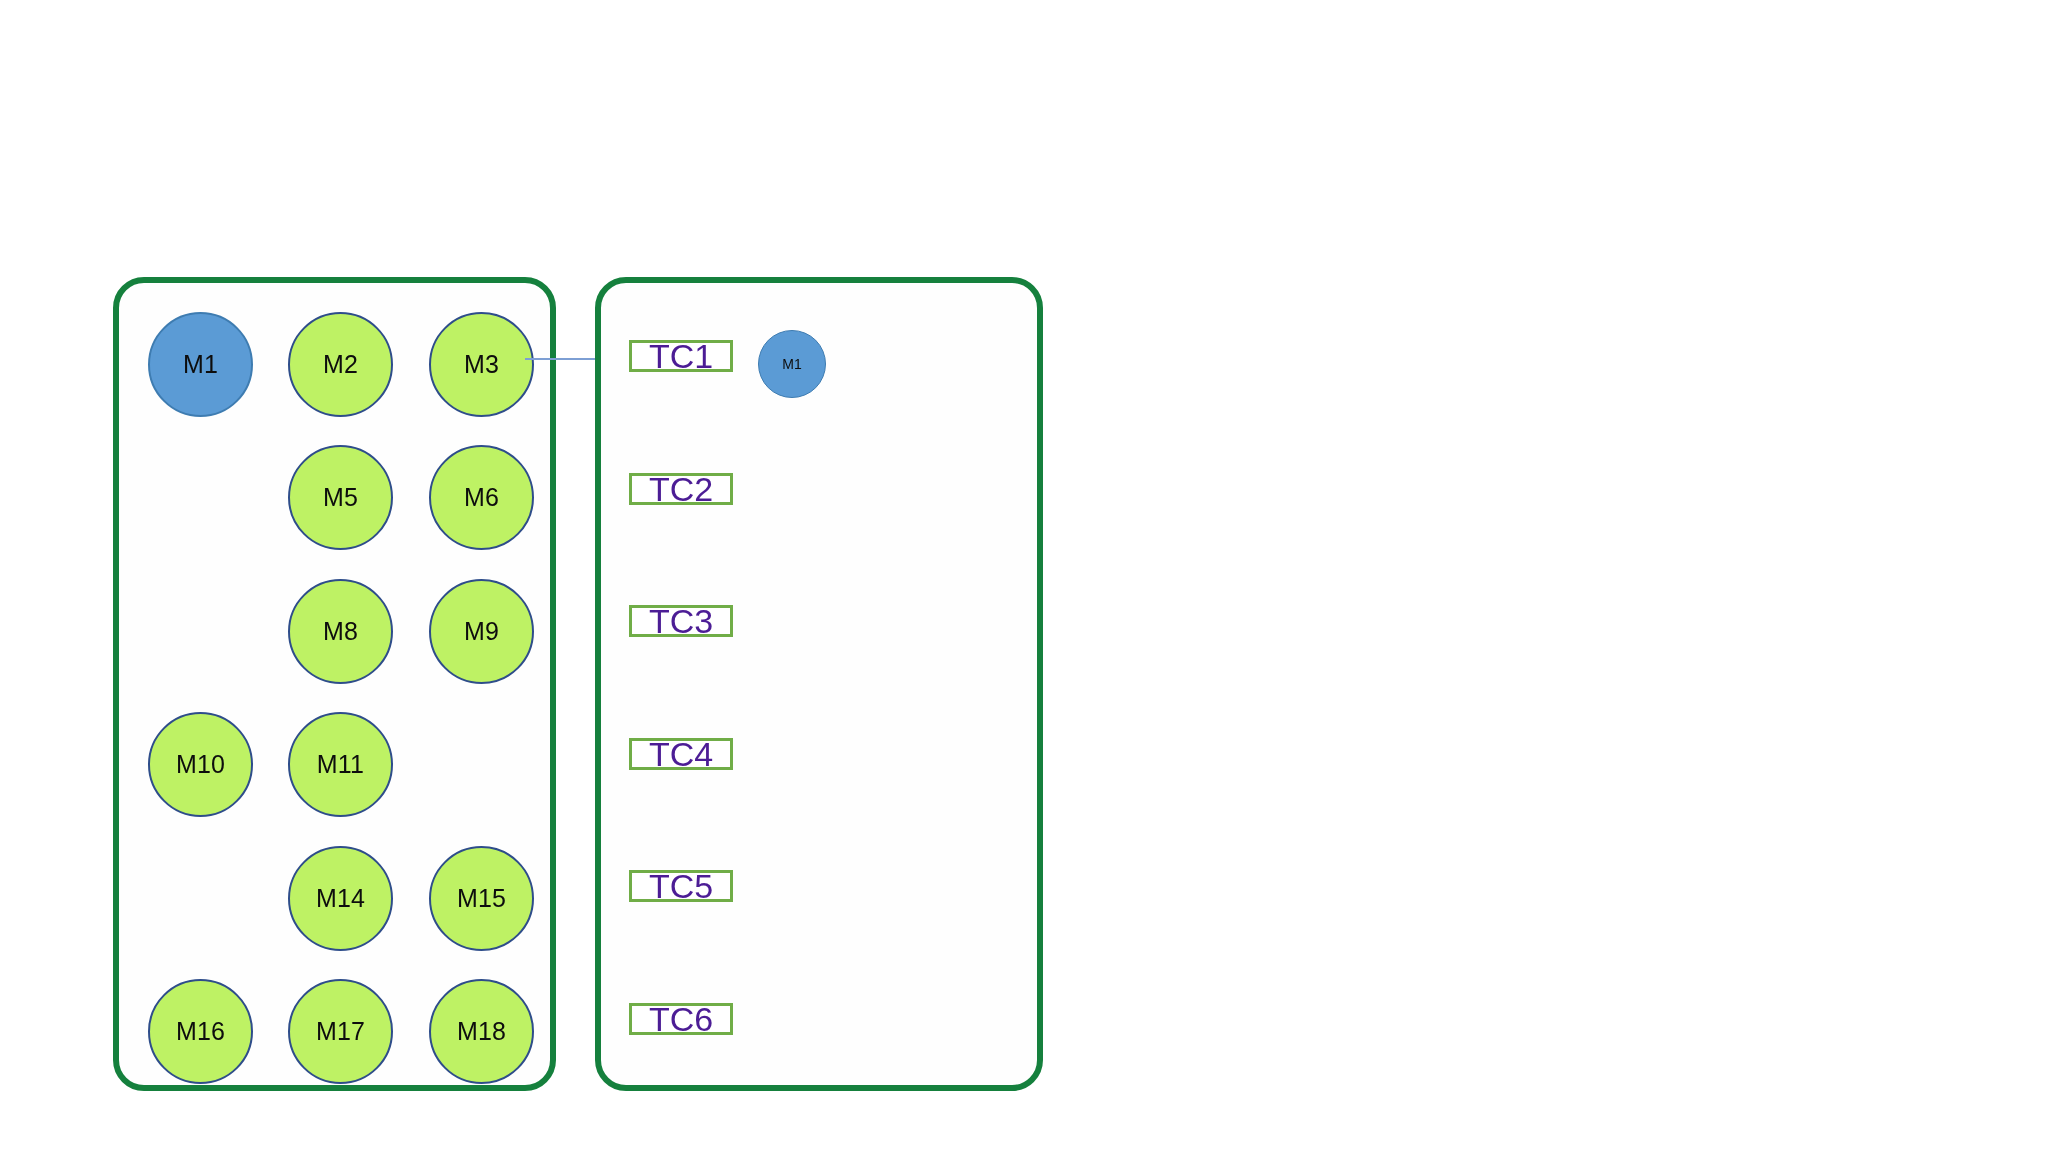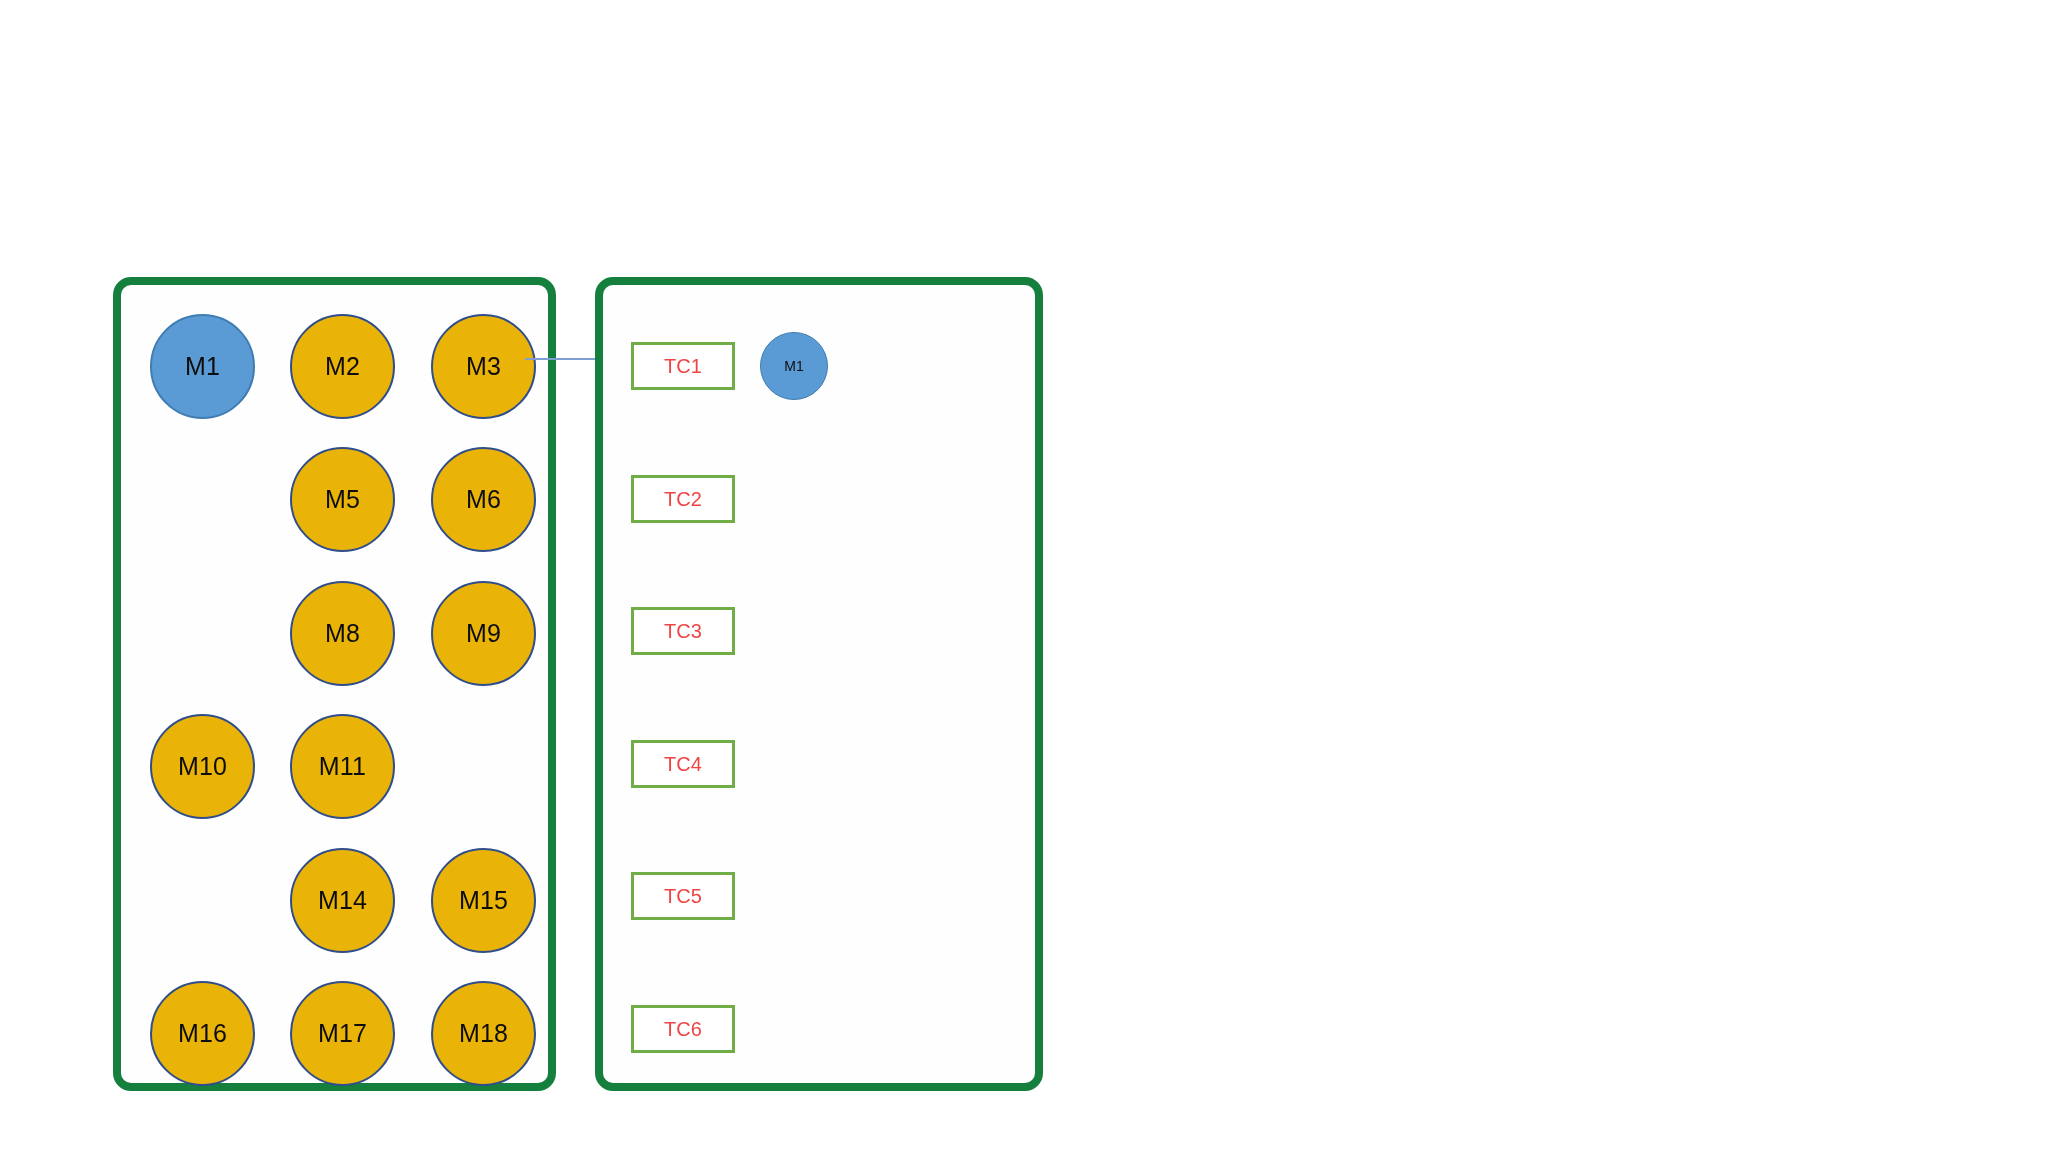--- a/index.html
+++ b/index.html
@@ -21,22 +21,22 @@
     position: absolute;
     left: 0; top: 0;
     width: 2048px;
     height: 1152px;
   }
 
   
   .panel {
     position: absolute;
     background: #fefefe;
-    border: 8px solid #15803d;
-    border-radius: 18px;
+    border: 6px solid #15803d;
+    border-radius: 31px;
   }
   #modules-panel {
     left: 113px;
     top: 277px;
     width: 443px;
     height: 814px;
   }
   #testcases-panel {
     left: 595px;
     top: 277px;
@@ -50,48 +50,48 @@
     left: 0; top: 0;
     width: 100%;
     height: 100%;
   }
   .module-circle {
     position: absolute;
     width: 105px;
     height: 105px;
     border-radius: 50%;
     border: 2px solid #2E4D8A;
-    background: #eab308;
+    background: #bef264;
     display: flex;
     align-items: center;
     justify-content: center;
     font-size: 25px;
     line-height: 1;
     color: #0d0d0d;
     letter-spacing: 0.2px;
   }
   .module-circle.selected {
     background: #5B9BD5;
     border-color: #3E7CB1;
   }
 
   
   .tc-box {
     position: absolute;
     left: 28px;
     width: 104px;
-    height: 48px;
+    height: 32px;
     border: 3px solid #70AD47;
     background: #ffffff;
     display: flex;
     align-items: center;
     justify-content: center;
-    font-size: 20px;
+    font-size: 34px;
     line-height: 1;
-    color: #ef4444;
+    color: #4c1d95;
   }
 
   
   .module-chip {
     position: absolute;
     width: 68px;
     height: 68px;
     border-radius: 50%;
     background: #5B9BD5;
     border: 1px solid #3E7CB1;

